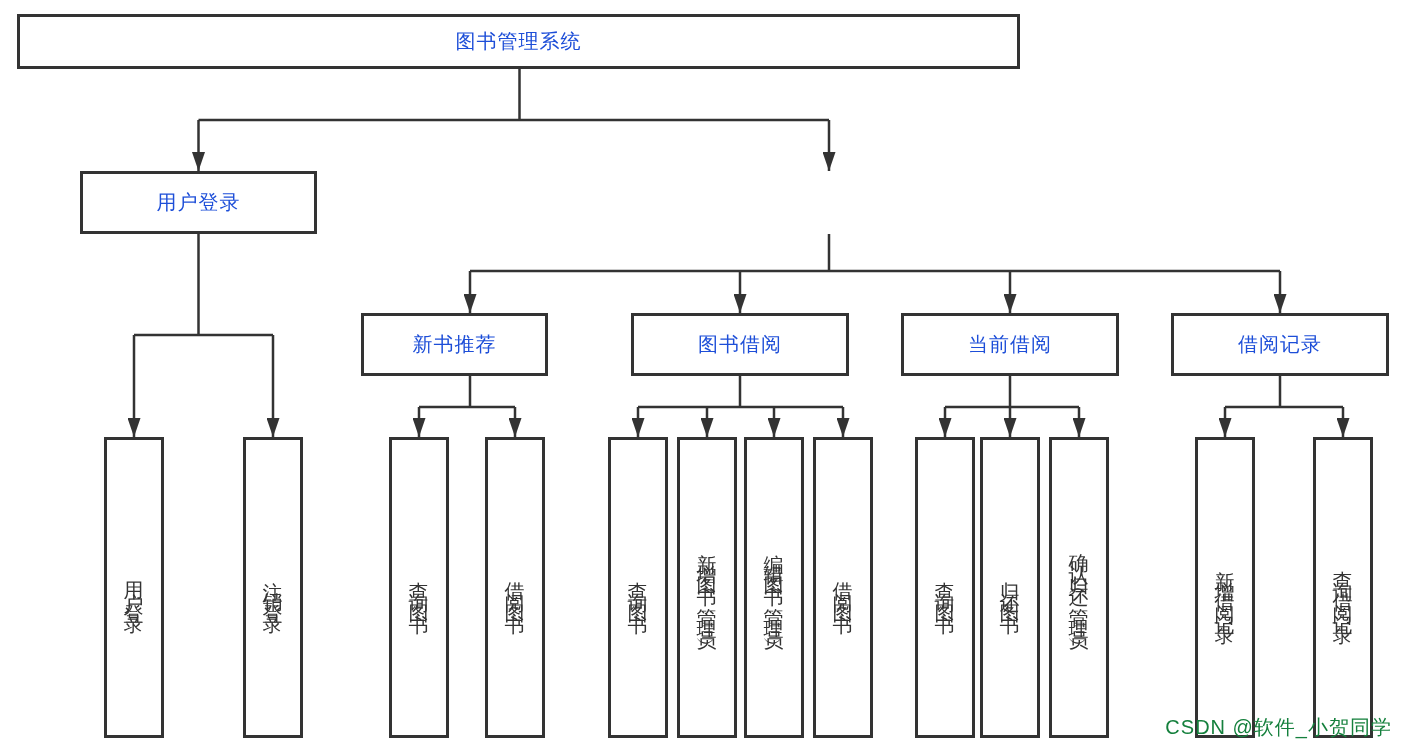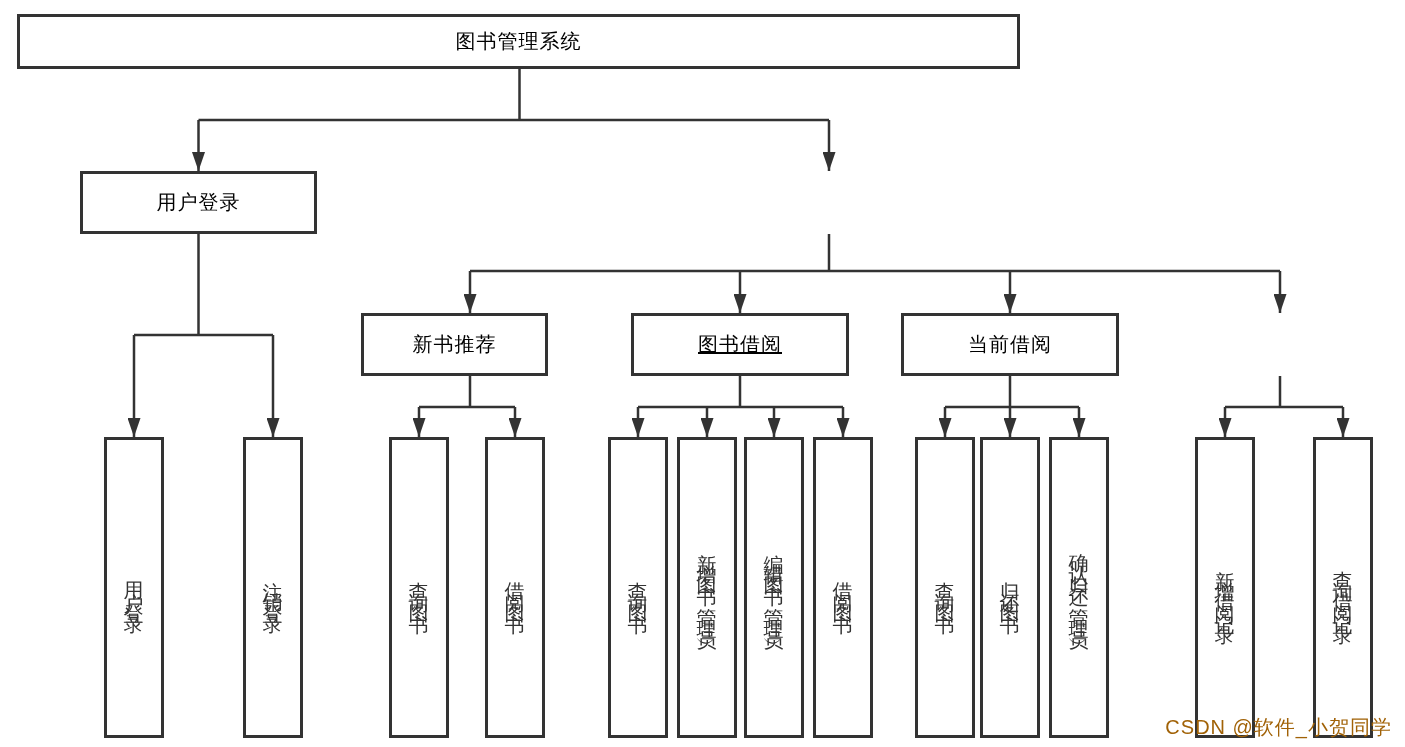--- a/index.html
+++ b/index.html
@@ -21,21 +21,21 @@
   .hbox {
     position: absolute;
     box-sizing: border-box;
     background: #ffffff;
     border: 3px solid #333333;
     display: flex;
     align-items: center;
     justify-content: center;
     font-size: 20px;
     letter-spacing: 1px;
-    color: #000000;
+    color: #1d4ed8;
     z-index: 1;
   }
   .vbox {
     position: absolute;
     box-sizing: border-box;
     background: #ffffff;
     border: 3px solid #333333;
     display: flex;
     align-items: center;
     justify-content: center;
@@ -49,21 +49,21 @@
     letter-spacing: 11px;
     color: #333333;
     white-space: nowrap;
   }
   #watermark {
     position: absolute;
     right: 13px;
     top: 714px;
     font-size: 20px;
     letter-spacing: 1px;
-    color: #a16207;
+    color: #15803d;
     z-index: 3;
     white-space: nowrap;
   }
 </style>
 </head>
 <body>
 
 <div id="stage">
 
   <svg id="wires" viewBox="0 0 1405 747" xmlns="http://www.w3.org/2000/svg">
@@ -107,22 +107,23 @@
       <line x1="1225" y1="407" x2="1225" y2="437" marker-end="url(#arrow)"></line>
       <line x1="1343" y1="407" x2="1343" y2="437" marker-end="url(#arrow)"></line>
     </g>
   </svg>
 
   <div class="hbox" style="left:17px; top:14px; width:1003px; height:55px;">图书管理系统</div>
 
   <div class="hbox" style="left:80px; top:171px; width:237px; height:63px;">用户登录</div>
 
   <div class="hbox" style="left:361px; top:313px; width:187px; height:63px;">新书推荐</div>
-  <div class="hbox" style="left:631px; top:313px; width:218px; height:63px;text-decoration:underline;">图书借阅</div>
+  <div class="hbox" style="left:631px; top:313px; width:218px; height:63px;">图书借阅</div>
   <div class="hbox" style="left:901px; top:313px; width:218px; height:63px;">当前借阅</div>
+  <div class="hbox" style="left:1171px; top:313px; width:218px; height:63px;">借阅记录</div>
 
   <div class="vbox" style="left:104px; top:437px; width:60px; height:301px;">
     <span>用户登录</span>
   </div>
   <div class="vbox" style="left:243px; top:437px; width:60px; height:301px;">
     <span>注销登录</span>
   </div>
 
   <div class="vbox" style="left:389px; top:437px; width:60px; height:301px;">
     <span>查询图书</span>

